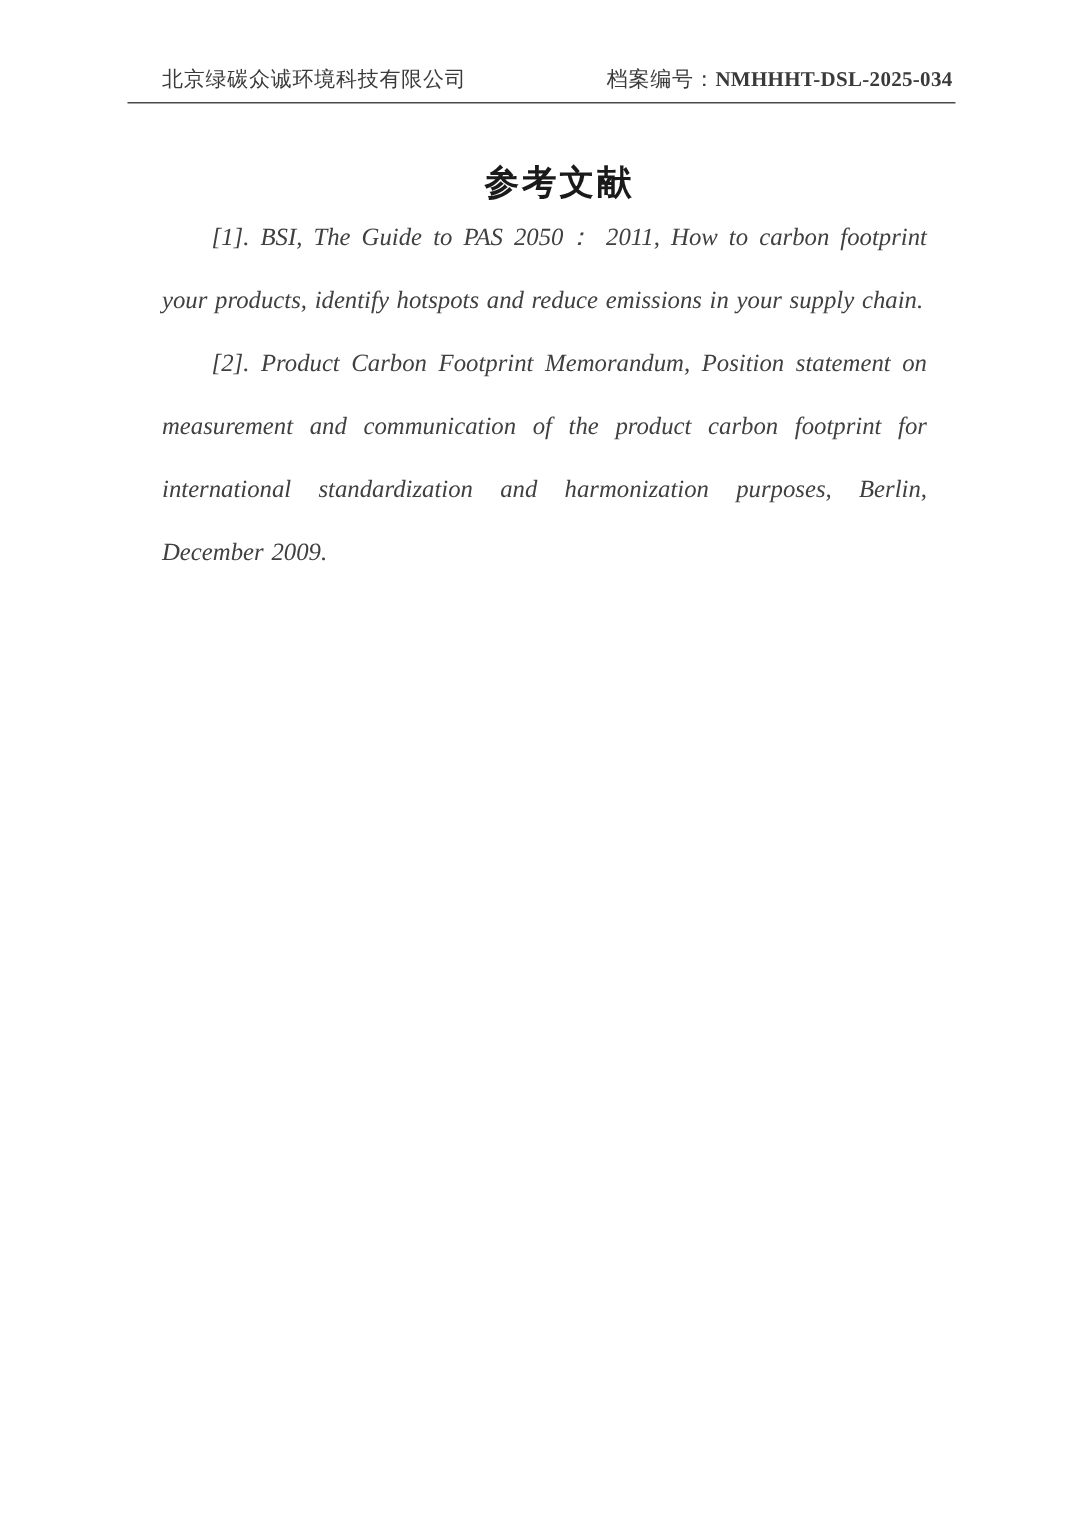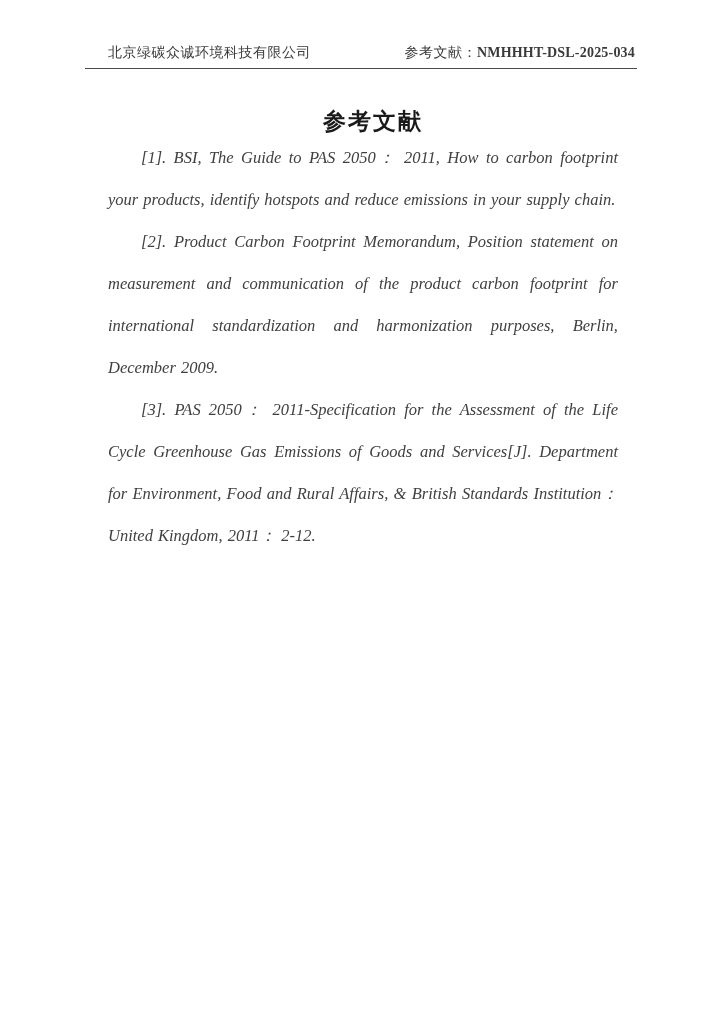--- a/index.html
+++ b/index.html
@@ -83,29 +83,28 @@
   }
 </style>
 </head>
 <body>
 
 <div class="page">
 
   <header class="page-header">
     <span class="company">北京绿碳众诚环境科技有限公司</span>
     <span class="doc-no">
-      <span>参考文献：</span><span class="num">NMHHHT-DSL-2025-034</span>
+      <span>档案编号：</span><span class="num">NMHHHT-DSL-2025-034</span>
     </span>
   </header>
 
   <h1 class="title">参考文献</h1>
 
   <main class="content">
     <p class="ref">[1]. BSI, The Guide to PAS 2050： 2011, How to carbon footprint your products, identify hotspots and reduce emissions in your supply chain.</p>
     <p class="ref">[2]. Product Carbon Footprint Memorandum, Position statement on measurement and communication of the product carbon footprint for international standardization and harmonization purposes, Berlin, December 2009.</p>
-    <p class="ref">[3]. PAS 2050： 2011-Specification for the Assessment of the Life Cycle Greenhouse Gas Emissions of Goods and Services[J]. Department for Environment, Food and Rural Affairs, &amp; British Standards Institution： United Kingdom, 2011： 2-12.</p>
   </main>
 
   <footer class="page-footer">
     <span>22</span>
   </footer>
 
 </div>
 
 </body></html>

